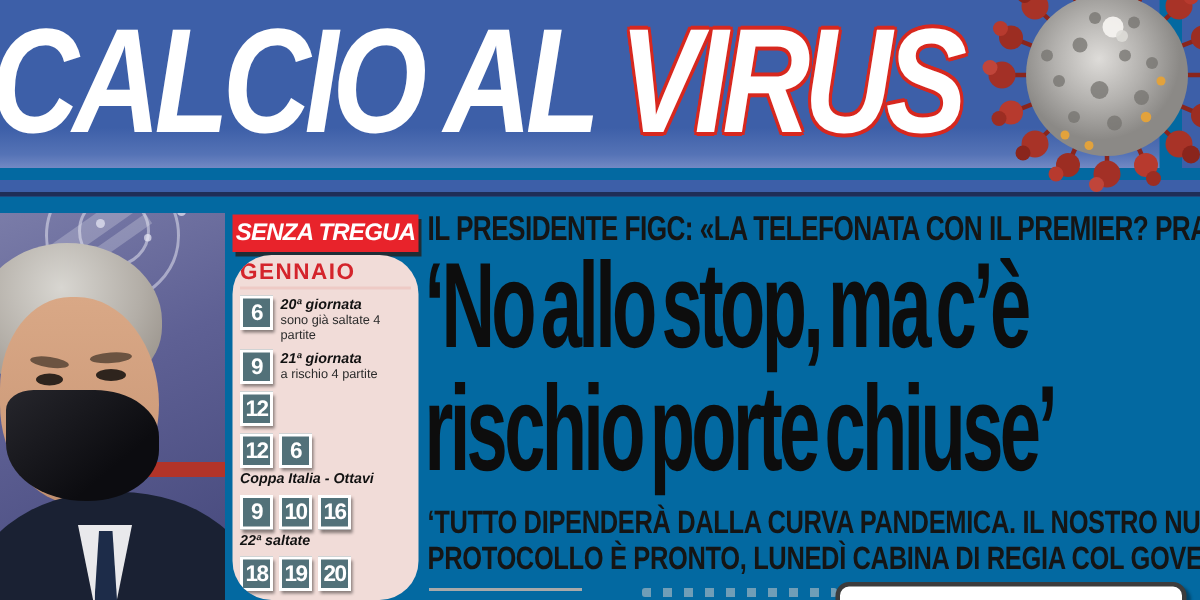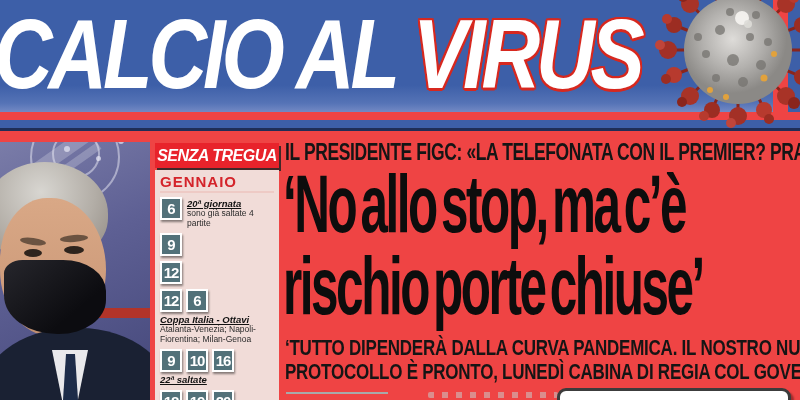--- a/index.html
+++ b/index.html
@@ -1,19 +1,19 @@
 <!DOCTYPE html>
 <html><head>
 <meta charset="utf-8">
 <style>
   * { margin:0; padding:0; box-sizing:border-box; }
   html,body { background:#777; }
   .page {
     position:relative; width:800px; height:400px; margin:0 auto;
-    background:#ef4444; overflow:hidden;
+    background:#0369a1; overflow:hidden;
     font-family:"Liberation Sans", sans-serif;
   }
   
   .banner-bg {
     position:absolute; left:0; top:0; width:773px; height:112px; z-index:1;
     background:linear-gradient(#3d5fa8 0%, #3d5fa8 76%, #5573b6 92%, #7389c4 100%);
   }
   .banner-sliver {
     position:absolute; left:788px; top:0; width:12px; height:112px; z-index:1;
     background:#3d5fa8;
@@ -70,35 +70,35 @@
     background:#1d2c49; clip-path:polygon(20% 0, 80% 0, 100% 100%, 0 100%); }
   
   .sidebar { position:absolute; left:155px; top:143px; width:124px; height:286px; z-index:2; }
   .sb-header {
     position:relative; height:25px; background:#e8232b; color:#fff;
     font-weight:bold; font-style:italic; font-size:16px; line-height:25px;
     text-align:center; letter-spacing:-0.5px;
     box-shadow:2px 3px 0 rgba(35,35,35,.85);
   }
   .sb-body { position:absolute; left:0; top:27px; width:124px; height:230px;
-    background:#f1dcd8; padding:3px 5px 0 5px; overflow:hidden; }
+    background:#f1dcd8; padding:3px 5px 0 5px; overflow:hidden;border-radius:26px; }
   .sb-month { color:#d4242b; font-weight:bold; font-size:15px; letter-spacing:1px;
     border-bottom:2px solid #eecac5; padding-bottom:1px; margin-bottom:4px; }
   .entry { margin-bottom:5px; }
   .entry-row { display:flex; align-items:flex-start; }
   .boxes { display:flex; gap:4px; margin-bottom:2px; }
   .day-box {
     width:22px; height:23px; flex:0 0 22px; background:#527179; color:#fff;
     border:2px solid #fff; box-shadow:1px 2px 2px rgba(0,0,0,.45);
     font-weight:bold; font-size:15px; line-height:19px; text-align:center;
     letter-spacing:-1px;
   }
   .entry-text { margin-left:5px; padding-top:1px; }
   .e-title { font-size:9.5px; font-weight:bold; font-style:italic;
-    text-decoration:underline; color:#111; line-height:11px; }
+    color:#111; line-height:11px; }
   .e-sub { font-size:8.5px; color:#2b2b2b; line-height:9.5px; }
   
   .kicker {
     position:absolute; left:285px; top:139px; z-index:2;
     font-size:23px; font-weight:bold; color:#151515; letter-spacing:-0.5px;
     white-space:nowrap; transform:scaleX(0.76); transform-origin:left top;
   }
   .headline {
     position:absolute; left:283px; top:163px; z-index:2;
     font-size:81px; font-weight:bold; color:#0d0d0d; line-height:82px;
@@ -246,33 +246,36 @@
       <div class="entry entry-row">
         <div class="day-box">6</div>
         <div class="entry-text">
           <div class="e-title">20ª giornata</div>
           <div class="e-sub">sono già saltate 4 partite</div>
         </div>
       </div>
 
       <div class="entry entry-row">
         <div class="day-box">9</div>
+        <div class="entry-text">
+          <div class="e-title">21ª giornata</div>
+          <div class="e-sub">a rischio  4 partite</div>
+        </div>
       </div>
 
       <div class="entry entry-row">
         <div class="day-box">12</div>
       </div>
 
       <div class="entry">
         <div class="boxes">
           <div class="day-box">12</div>
           <div class="day-box">6</div>
         </div>
         <div class="e-title">Coppa Italia - Ottavi</div>
-        <div class="e-sub">Atalanta-Venezia; Napoli-Fiorentina; Milan-Genoa</div>
       </div>
 
       <div class="entry">
         <div class="boxes">
           <div class="day-box">9</div>
           <div class="day-box">10</div>
           <div class="day-box">16</div>
         </div>
         <div class="e-title">22ª saltate</div>
       </div>

